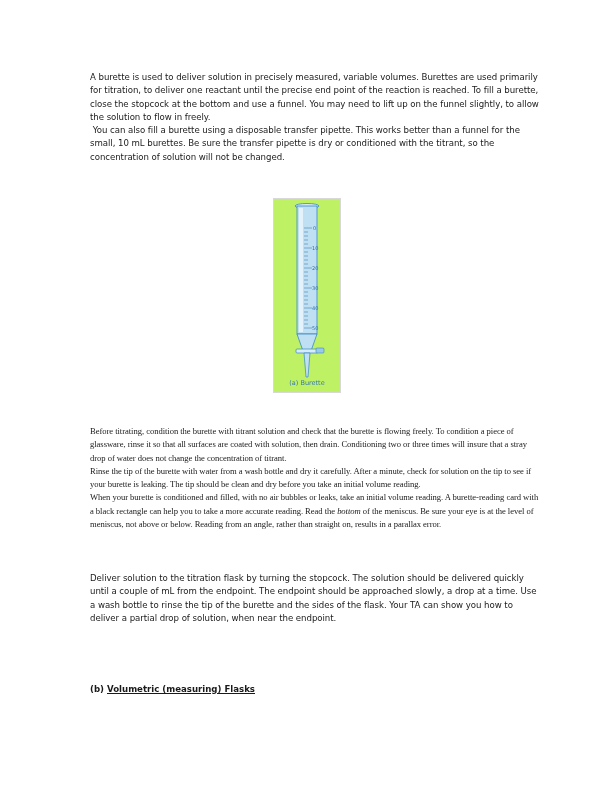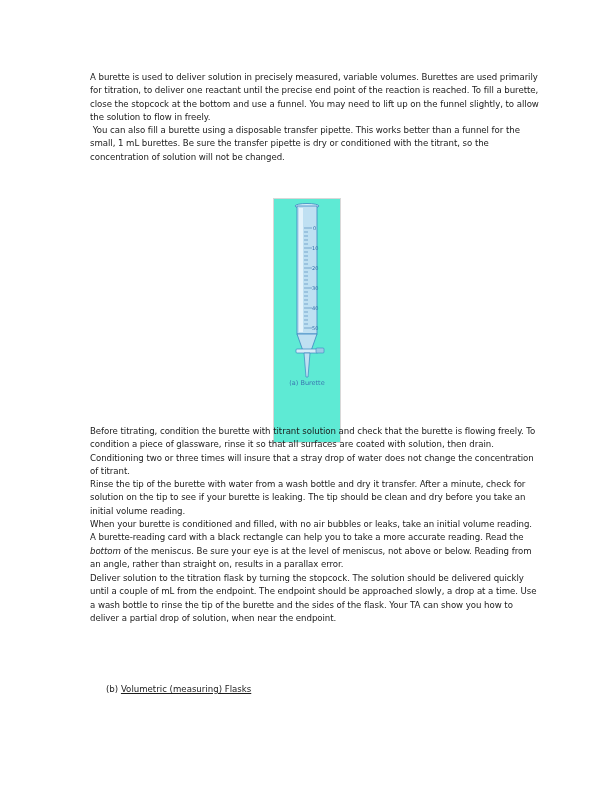--- a/index.html
+++ b/index.html
@@ -3,40 +3,40 @@
   <meta charset="utf-8">
   <style>
     html, body { margin: 0; padding: 0; background: #ffffff; }
     body { width: 612px; height: 792px; position: relative; overflow: hidden;
            font-family: "DejaVu Sans", sans-serif; color: #1a1a1a; }
     .page { position: absolute; left: 0; top: 0; width: 612px; height: 792px; }
     .para { position: absolute; left: 90px; width: 450px; font-size: 8.6px;
             line-height: 13.3px; letter-spacing: -0.05px; }
     .para p { margin: 0; }
     .p1 { top: 71px; }
-    .p2 { top: 425px; }
+    .p2 { top: 425px; font-family: Liberation Serif, serif; }
     .p3 { top: 572px; }
-    .heading { position: absolute; left: 106px; top: 684px; font-size: 8.6px;
-               font-weight: normal; }
+    .heading { position: absolute; left: 90px; top: 684px; font-size: 8.6px;
+               font-weight: bold; }
     .heading u { text-decoration: underline; }
-    .figure { position: absolute; left: 273px; top: 198px; width: 68px; height: 245px;
-              border: 1px solid #d8d8d8; background: #5eead4; box-sizing: border-box; }
+    .figure { position: absolute; left: 273px; top: 198px; width: 68px; height: 195px;
+              border: 1px solid #d8d8d8; background: #bef264; box-sizing: border-box; }
     .figure svg { position: absolute; left: 0; top: 0; }
     .caption { position: absolute; left: 0; width: 66px; top: 180px; text-align: center;
                font-size: 6.5px; color: #3a76b0; }
     em { font-style: italic; text-align: center; }
   </style>
 </head>
 <body>
 
 <div class="page">
 
   <div class="para p1">
     <p>A burette is used to deliver solution in precisely measured, variable volumes. Burettes are used primarily for titration, to deliver one reactant until the precise end point of the reaction is reached. To fill a burette, close the stopcock at the bottom and use a funnel. You may need to lift up on the funnel slightly, to allow the solution to flow in freely.</p>
-    <p style="white-space:pre-wrap;"> You can also fill a burette using a disposable transfer pipette. This works better than a funnel for the small, 1 mL burettes. Be sure the transfer pipette is dry or conditioned with the titrant, so the concentration of solution will not be changed.</p>
+    <p style="white-space:pre-wrap;"> You can also fill a burette using a disposable transfer pipette. This works better than a funnel for the small, 10 mL burettes. Be sure the transfer pipette is dry or conditioned with the titrant, so the concentration of solution will not be changed.</p>
   </div>
 
   <div class="figure">
     <svg width="66" height="193" viewBox="0 0 66 193">
 
       <ellipse cx="33" cy="7" rx="12" ry="2.5" fill="#d6ecf8" stroke="#3a86c0" stroke-width="0.8"></ellipse>
 
       <rect x="23" y="7" width="20" height="128" fill="#bfe0f2" stroke="#3a86c0" stroke-width="0.8"></rect>
       <rect x="25" y="9" width="4" height="124" fill="#e4f3fb"></rect>
 
@@ -82,21 +82,21 @@
         <text x="38" y="91">30</text>
         <text x="38" y="111">40</text>
         <text x="38" y="131">50</text>
       </g>
     </svg>
     <div class="caption">(a) Burette</div>
   </div>
 
   <div class="para p2">
     <p>Before titrating, condition the burette with titrant solution and check that the burette is flowing freely. To condition a piece of glassware, rinse it so that all surfaces are coated with solution, then drain. Conditioning two or three times will insure that a stray drop of water does not change the concentration of titrant.</p>
-    <p>Rinse the tip of the burette with water from a wash bottle and dry it transfer. After a minute, check for solution on the tip to see if your burette is leaking. The tip should be clean and dry before you take an initial volume reading.</p>
+    <p>Rinse the tip of the burette with water from a wash bottle and dry it carefully. After a minute, check for solution on the tip to see if your burette is leaking. The tip should be clean and dry before you take an initial volume reading.</p>
     <p><span>When your burette is conditioned and filled, with no air bubbles or leaks, take an initial volume reading. A burette-reading card with a black rectangle can help you to take a more accurate reading. Read the </span><em>bottom</em><span> of the meniscus. Be sure your eye is at the level of meniscus, not above or below. Reading from an angle, rather than straight on, results in a parallax error.</span></p>
   </div>
 
   <div class="para p3">
     <p>Deliver solution to the titration flask by turning the stopcock. The solution should be delivered quickly until a couple of mL from the endpoint. The endpoint should be approached slowly, a drop at a time. Use a wash bottle to rinse the tip of the burette and the sides of the flask. Your TA can show you how to deliver a partial drop of solution, when near the endpoint.</p>
   </div>
 
   <div class="heading">
     <span style="white-space:pre;">(b) </span><u>Volumetric (measuring) Flasks</u>
   </div>

